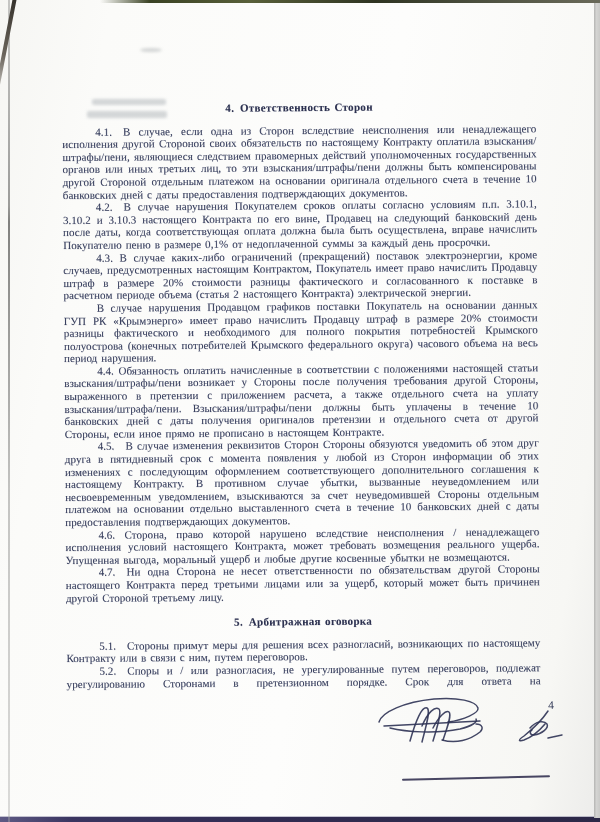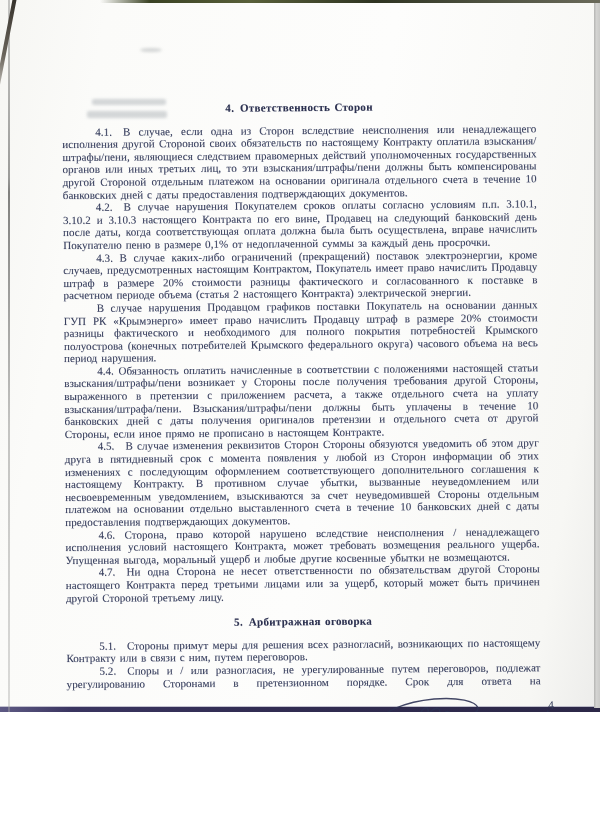--- a/index.html
+++ b/index.html
@@ -3,21 +3,21 @@
 <meta charset="utf-8">
 <style>
   html, body {
     margin: 0;
     padding: 0;
     background: #ffffff;
   }
   .scan {
     position: relative;
     width: 600px;
-    height: 712px;
+    height: 822px;
     overflow: hidden;
     background: linear-gradient(100deg, #f6f6f3 0%, #fbfbf9 15%, #fdfdfc 55%, #f7f7f4 90%, #ededeb 99%);
     font-family: "Liberation Serif", "DejaVu Serif", serif;
   }
 
   
   .edge-top {
     position: absolute; left: 100px; right: 0; top: 0; height: 3px;
     background: linear-gradient(90deg, rgba(40,44,28,0) 0%, #3a4224 10%, #59603a 30%, #2f3422 55%, #4b4f3e 75%, #6a6a5a 100%);
   }

